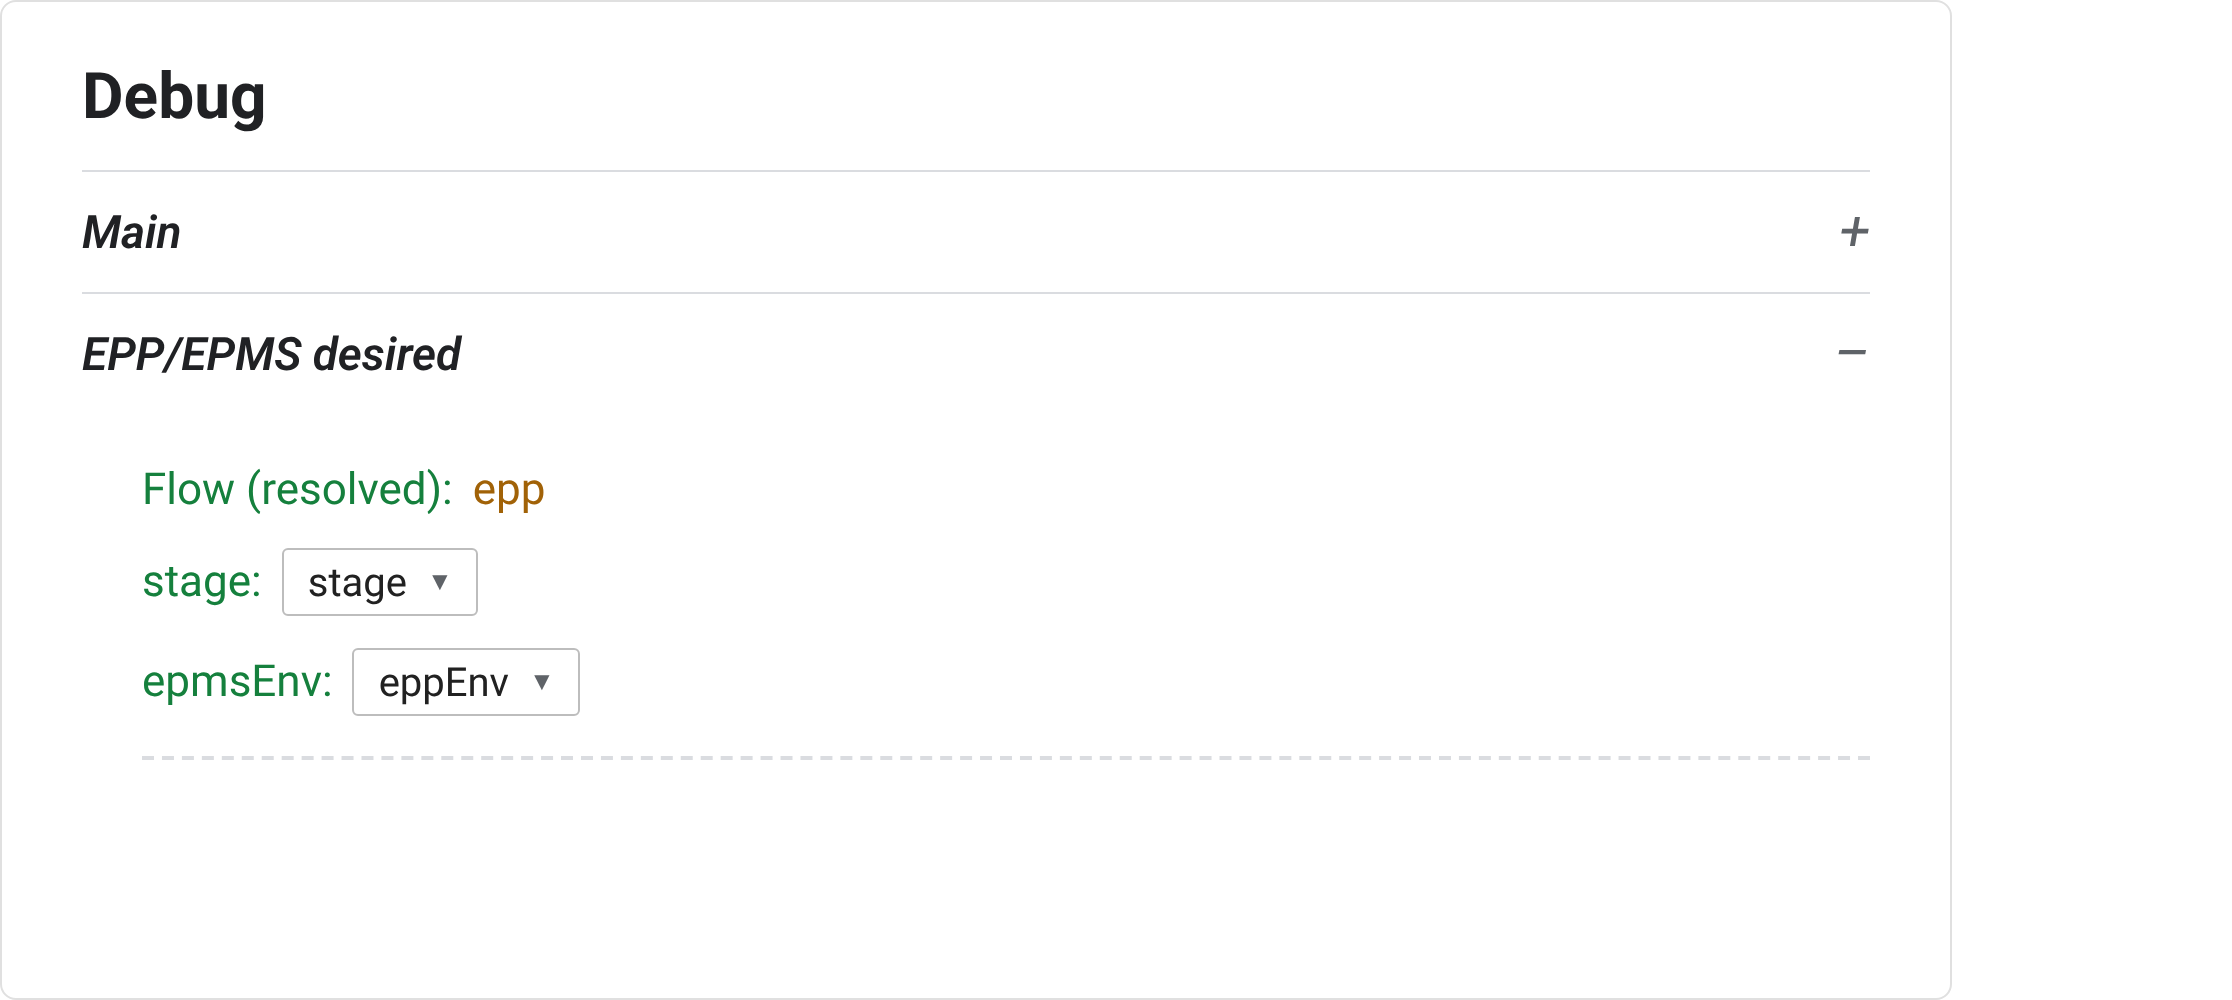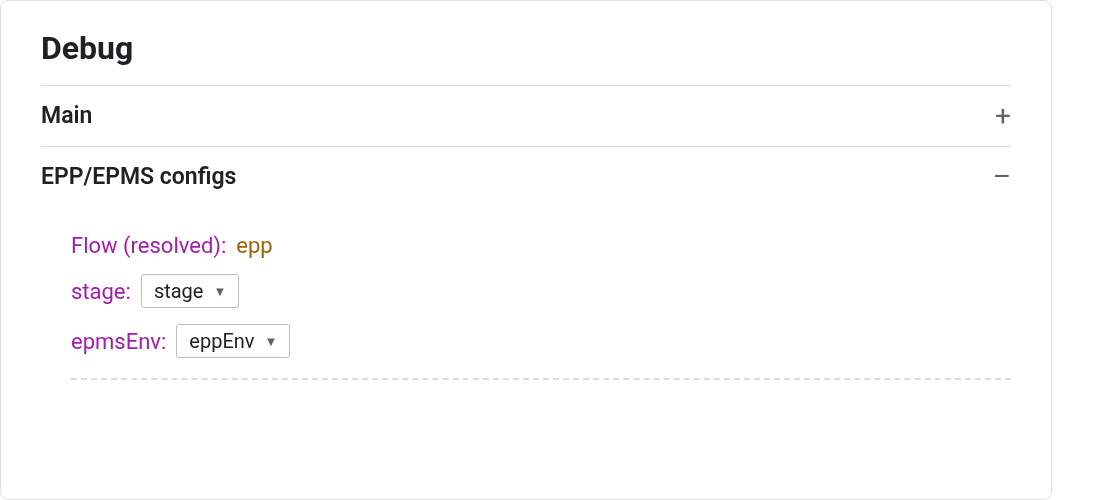--- a/index.html
+++ b/index.html
@@ -4,42 +4,43 @@
   <style>
     * { box-sizing: border-box; }
     html, body {
       margin: 0;
       padding: 0;
       font-family: -apple-system, BlinkMacSystemFont, "Segoe UI", Roboto, "Helvetica Neue", Arial, sans-serif;
       background: #fff;
       color: #212121;
     }
     .panel {
-      width: 1052px;
+      width: 976px;
       height: 500px;
       border: 1px solid #e0e0e0;
       border-radius: 8px;
       padding: 0 40px;
       overflow: hidden;
     }
     .panel-title {
       font-size: 32px;
       font-weight: 700;
       padding: 28px 0 18px;
       color: #202124;
     }
     .section {
       border-top: 1px solid #dadce0;
     }
     .section-header {
       display: flex;
-      align-items: flex-start;
+      align-items: flex-end;
       justify-content: space-between;
       padding: 16px 0;
       cursor: pointer;
+      font-style: italic;
     }
     .section-header-label {
       font-size: 23px;
       font-weight: 600;
       color: #202124;
     }
     .expand-icon {
       font-size: 28px;
       color: #5f6368;
       font-weight: 400;
@@ -49,21 +50,21 @@
       padding: 10px 0 12px 30px;
       font-size: 22px;
       color: #5f6368;
     }
     .row {
       display: flex;
       align-items: center;
       gap: 10px;
       margin: 16px 0;
     }
-    .row-label { color: #a21caf; }
+    .row-label { color: #15803d; }
     .row-value { color: #a16207; }
     .select {
       display: inline-flex;
       align-items: center;
       gap: 10px;
       border: 1px solid #bdbdbd;
       border-radius: 3px;
       padding: 4px 12px;
       font-size: 20px;
       color: #212121;
@@ -98,21 +99,21 @@
 
   <div class="section">
     <div class="section-header">
       <span class="section-header-label">Main</span>
       <span class="expand-icon">+</span>
     </div>
   </div>
 
   <div class="section">
     <div class="section-header">
-      <span class="section-header-label">EPP/EPMS configs</span>
+      <span class="section-header-label">EPP/EPMS desired</span>
       <span class="expand-icon">–</span>
     </div>
 
     <div class="section-body">
 
       <div class="row">
         <span class="row-label">Flow (resolved):</span>
         <span class="row-value">epp</span>
       </div>
 

